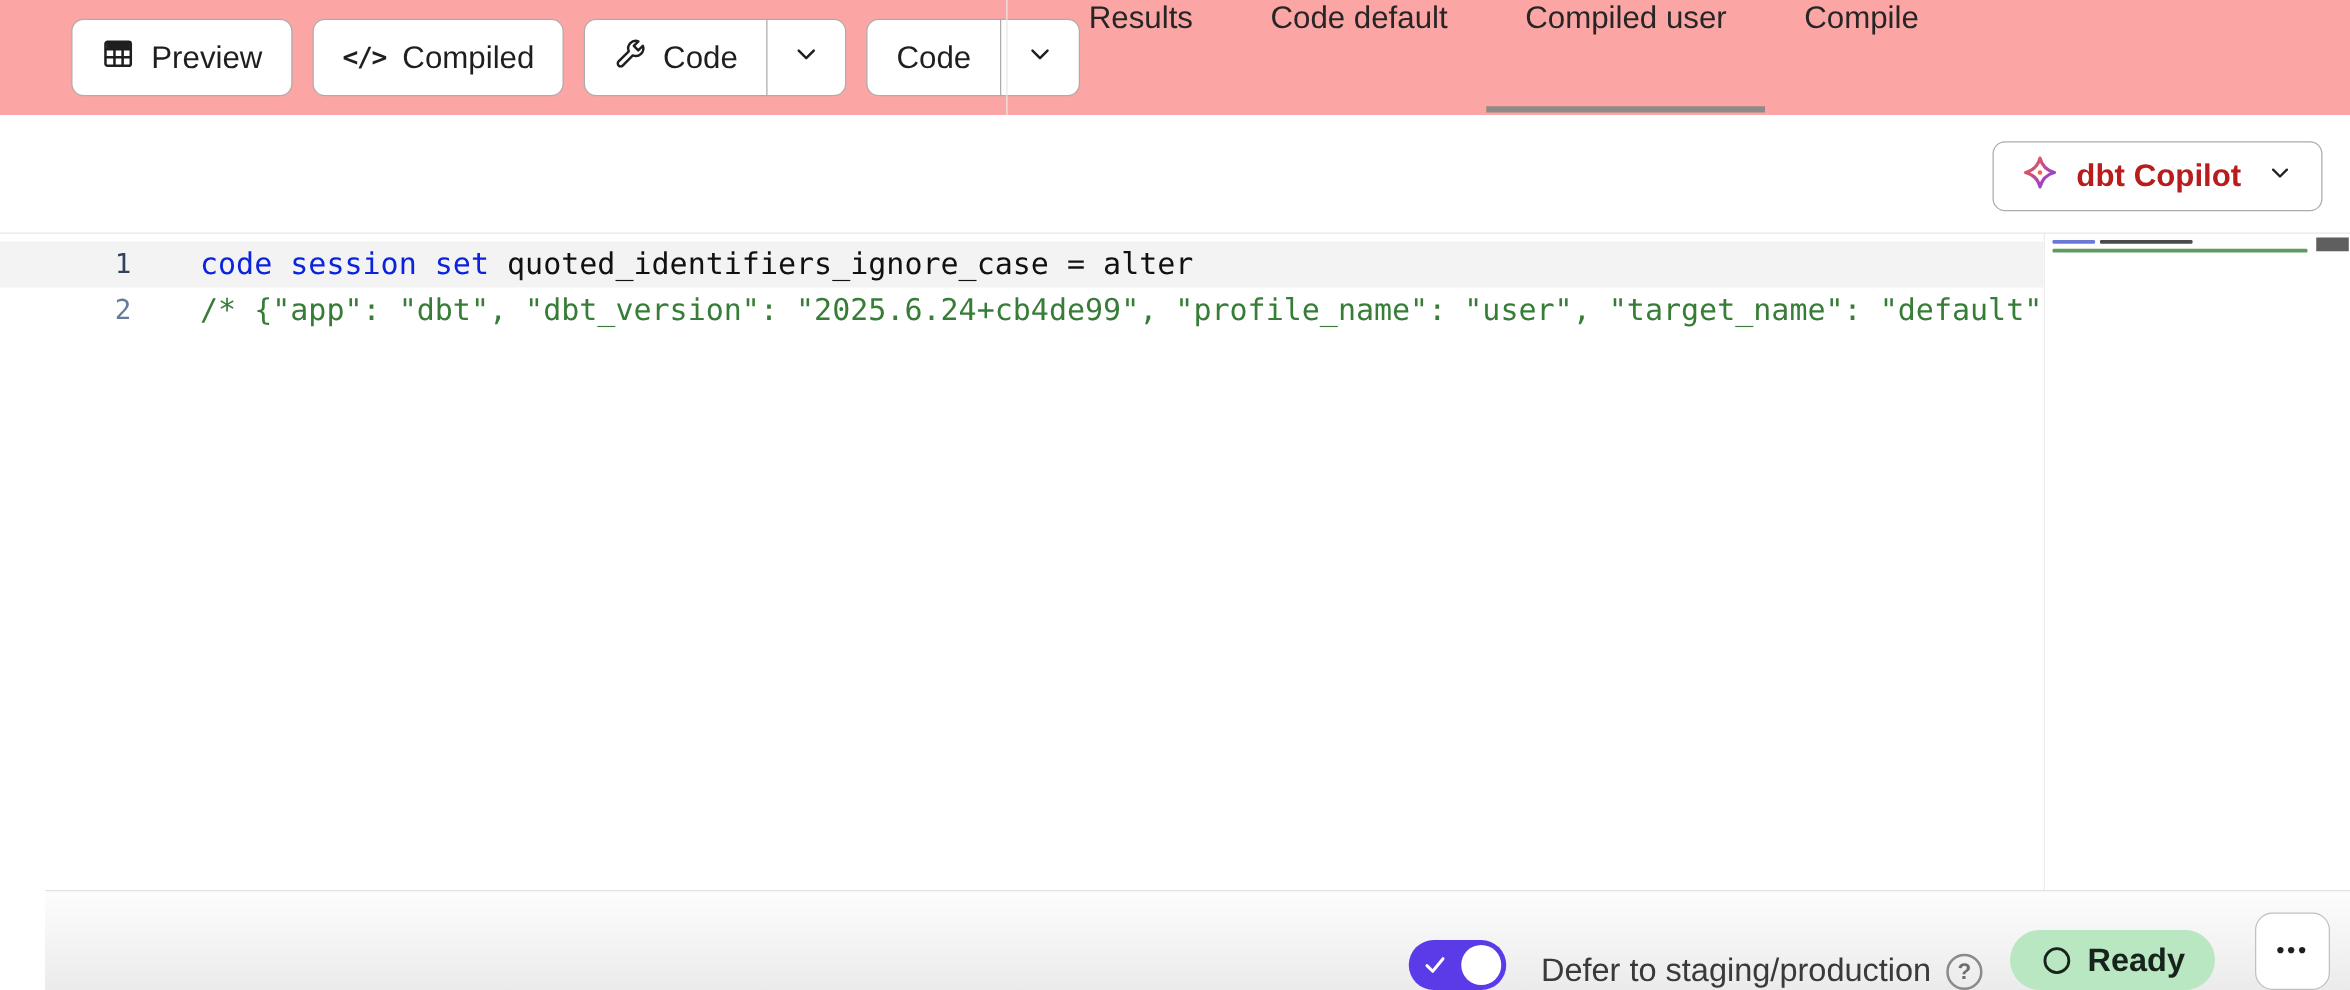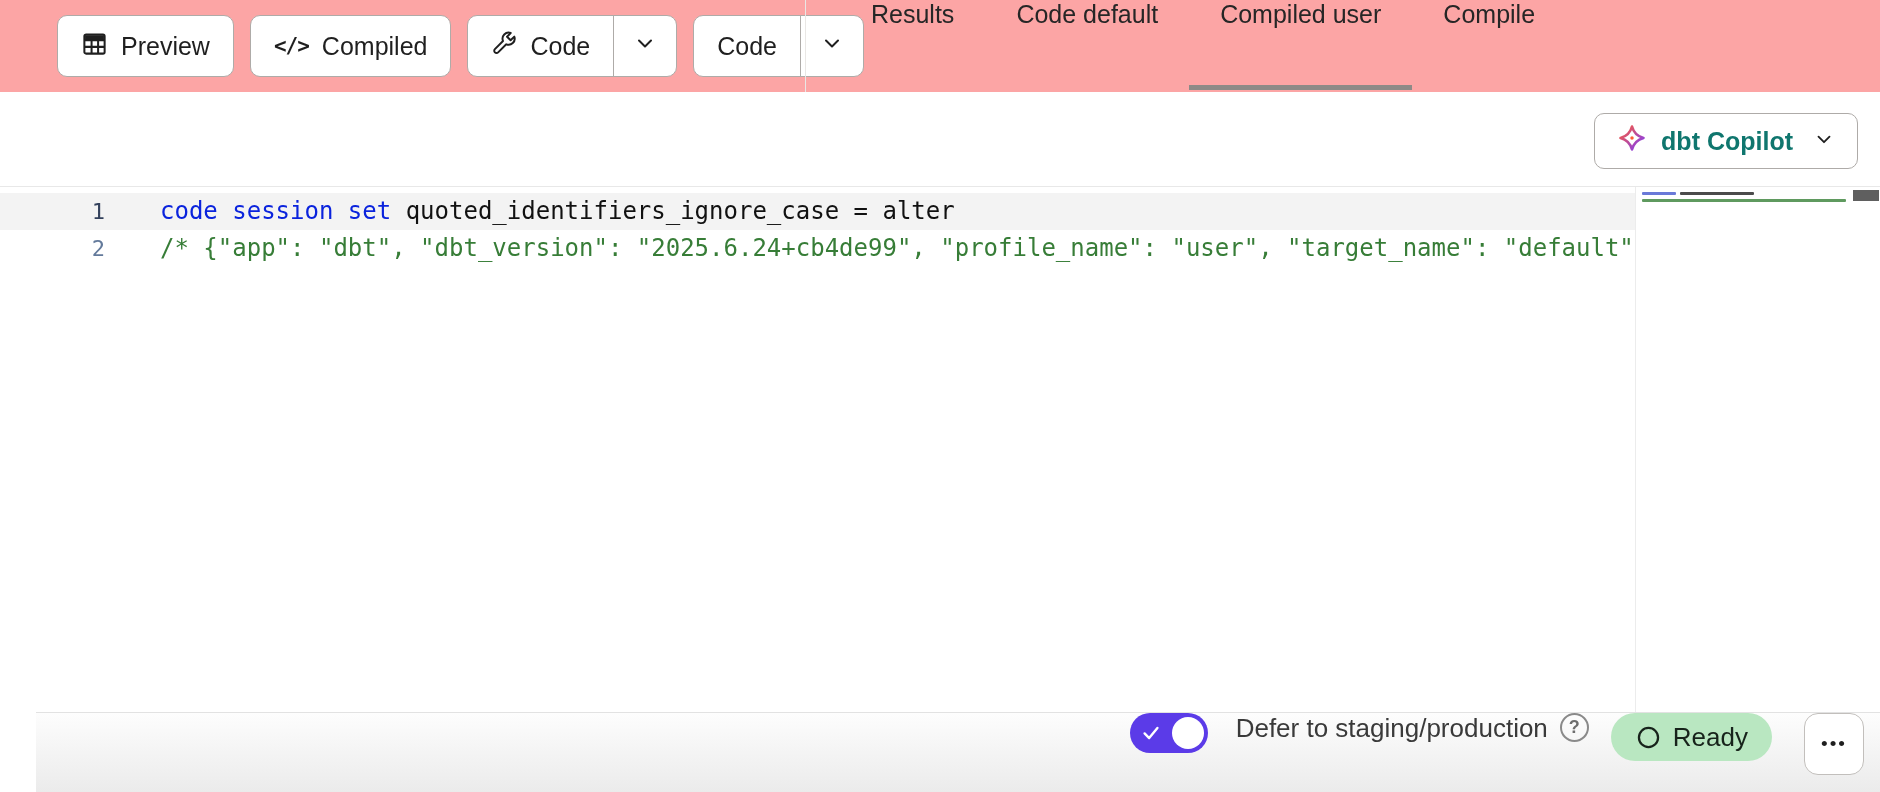--- a/index.html
+++ b/index.html
@@ -17,21 +17,21 @@
   .vdivider { position:absolute; left:805px; top:0; height:92px; width:1px; background:#e9e7e5; }
 
   
   .tabs { position:absolute; left:840px; top:0; height:92px; display:flex; align-items:stretch; }
   .tab { position:relative; display:flex; padding:0 31px; font-size:25px; color:#262626; cursor:pointer; }
   .tab.active { font-weight:500; }
   .tab.active::after { content:""; position:absolute; left:0; right:0; bottom:2px; height:5px; background:#8d8a87; }
 
   
   .copilot-row { position:absolute; top:113px; right:22px; }
-  .copilot-btn { display:flex; align-items:center; gap:14px; height:56px; padding:0 22px; border:1.5px solid #aeaba8; border-radius:10px; background:#fff; cursor:pointer; font-size:25px; font-weight:600; color:#0f766e; }
+  .copilot-btn { display:flex; align-items:center; gap:14px; height:56px; padding:0 22px; border:1.5px solid #aeaba8; border-radius:10px; background:#fff; cursor:pointer; font-size:25px; font-weight:600; color:#b91c1c; }
 
   
   .editor { position:absolute; top:186px; left:0; right:0; bottom:80px; background:#fff; border-top:1px solid #e8e8e8; overflow:hidden; }
   .code-area { position:absolute; top:6px; left:0; right:245px; overflow:hidden; }
   .code-line { display:flex; height:37px; line-height:37px; white-space:nowrap; }
   .code-line.active-line { background:#f3f3f3; }
   .line-num { flex:0 0 105px; text-align:right; font-family:"DejaVu Sans Mono", monospace; font-size:22px; color:#637a9b; }
   .code-line.active-line .line-num { color:#33415c; }
   .line-text { padding-left:55px; font-family:"DejaVu Sans Mono", monospace; font-size:24px; white-space:pre; overflow:hidden; }
   .tok-keyword { color:#0a23dd; }
@@ -41,27 +41,27 @@
   
   .minimap { position:absolute; top:0; bottom:0; right:28px; width:217px; background:#fff; border-left:1px solid #ececec; }
   .mini-row { position:absolute; left:6px; height:3px; display:flex; gap:4px; }
   .mini-row.r1 { top:5px; }
   .mini-row.r2 { top:12px; }
   .mini-seg { height:3px; border-radius:1px; }
   .scroll-col { position:absolute; top:0; bottom:0; right:0; width:28px; }
   .scroll-thumb { position:absolute; top:3px; right:1px; width:26px; height:11px; background:#5f5f5f; }
 
   
-  .footer { position:absolute; left:0; right:0; bottom:0; height:80px; background:linear-gradient(#fdfdfd,#ebebeb); border-top:1px solid #e2e2e2; display:flex; align-items:flex-start; justify-content:flex-end; padding-right:16px;margin-left:36px; }
+  .footer { position:absolute; left:0; right:0; bottom:0; height:80px; background:linear-gradient(#fdfdfd,#ebebeb); border-top:1px solid #e2e2e2; display:flex; align-items:flex-end; justify-content:flex-end; padding-right:16px;margin-left:36px; }
   .toggle { position:relative; width:78px; height:40px; border-radius:20px; background:#5b3be8; cursor:pointer; flex:0 0 auto; }
   .toggle .knob { position:absolute; top:4px; right:4px; width:32px; height:32px; border-radius:50%; background:#fff; }
   .toggle .check { position:absolute; top:9px; left:10px; }
   .defer-label { margin-left:28px; font-size:26px; color:#3a3a3a; }
   .help-icon { margin-left:12px; width:29px; height:29px; border:2px solid #8a8a8a; border-radius:50%; display:flex; align-items:center; justify-content:center; font-size:18px; font-weight:600; color:#6e6e6e; cursor:pointer; }
-  .ready-badge { margin-left:22px; display:flex; align-items:center; gap:11px; height:48px; padding:0 24px; border-radius:24px; background:#b9e7c1; font-size:26px; font-weight:400; color:#17231b; }
+  .ready-badge { margin-left:22px; display:flex; align-items:center; gap:11px; height:48px; padding:0 24px; border-radius:24px; background:#b9e7c1; font-size:26px; font-weight:700; color:#17231b; }
   .dots-btn { margin-left:32px; width:60px; height:62px; border:1.5px solid #c2bfbc; border-radius:14px; background:#fff; display:flex; align-items:center; justify-content:center; font-size:19px; letter-spacing:2px; color:#1f1f1f; cursor:pointer; }
 </style>
 </head>
 <body>
 
 <div class="app">
 
   <div class="toolbar">
     <div class="btn-group">
 

